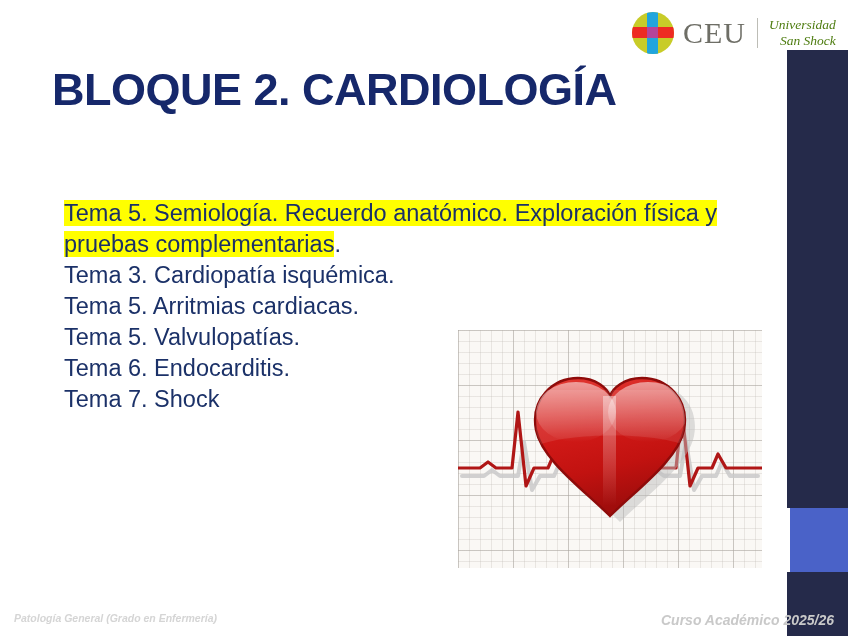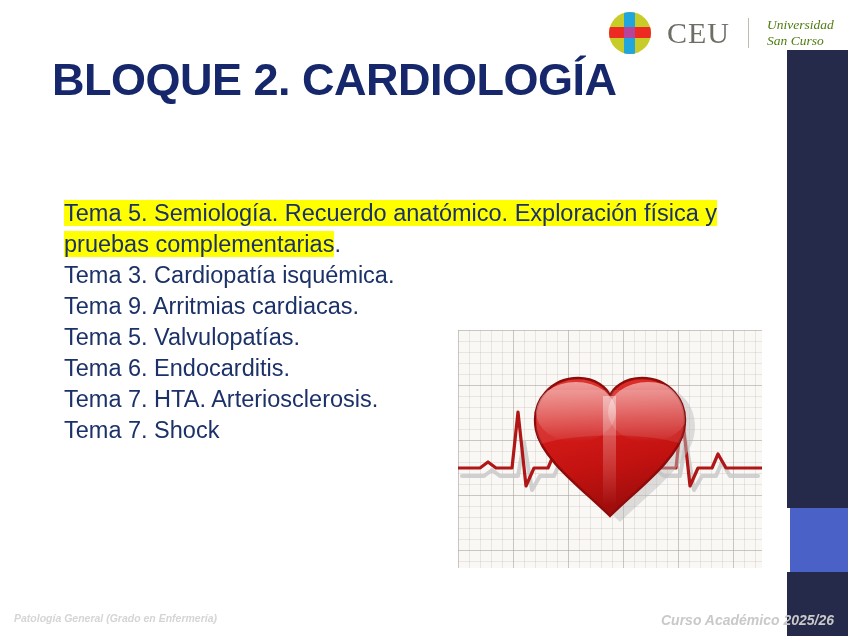--- a/index.html
+++ b/index.html
@@ -43,26 +43,27 @@
     left: 787px;
     top: 572px;
     width: 61px;
     height: 64px;
     background: #252a4a;
   }
 
   
   .logo {
     position: absolute;
-    left: 609px;
+    left: 632px;
     top: 10px;
     height: 46px;
     display: flex;
     align-items: center;
-    gap: 16px;
+    gap: 9px;
+    text-align: right;
   }
   .logo-mark {
     position: relative;
     width: 42px;
     height: 42px;
     border-radius: 50%;
     background: #c8cc28;
     overflow: hidden;
     flex: none;
   }
@@ -109,21 +110,21 @@
     font-size: 13.5px;
     color: #4d7c0f;
     line-height: 1.18;
     white-space: nowrap;
   }
 
   
   .title {
     position: absolute;
     left: 52px;
-    top: 54px;
+    top: 64px;
     font-size: 45px;
     font-weight: bold;
     color: #16286b;
     letter-spacing: -0.5px;
     white-space: nowrap;
   }
 
   
   .topic-list {
     position: absolute;
@@ -209,34 +210,33 @@
   <div class="logo">
     <div class="logo-mark">
       <div class="band-h"></div>
       <div class="band-v"></div>
       <div class="band-c"></div>
     </div>
     <div class="logo-ceu">CEU</div>
     <div class="logo-div"></div>
     <div class="logo-sub">
       <div>Universidad</div>
-      <div>San Curso</div>
+      <div>San Shock</div>
     </div>
   </div>
 
   <div class="title">BLOQUE 2. CARDIOLOGÍA</div>
 
   <div class="topic-list">
     <div class="topic-line"><span class="hl">Tema 5. Semiología. Recuerdo anatómico. Exploración física y</span><span></span></div>
     <div class="topic-line"><span class="hl">pruebas complementarias</span><span>.</span></div>
     <div class="topic-line"><span>Tema 3. Cardiopatía isquémica.</span></div>
-    <div class="topic-line"><span>Tema 9. Arritmias cardiacas.</span></div>
+    <div class="topic-line"><span>Tema 5. Arritmias cardiacas.</span></div>
     <div class="topic-line"><span>Tema 5. Valvulopatías.</span></div>
     <div class="topic-line"><span>Tema 6. Endocarditis.</span></div>
-    <div class="topic-line"><span>Tema 7. HTA. Arteriosclerosis.</span></div>
     <div class="topic-line"><span>Tema 7. Shock</span></div>
   </div>
 
   <div class="figure">
     <div class="grid-fine"></div>
     <div class="grid-bold"></div>
     <svg viewBox="0 0 304 238" width="304" height="238">
       <defs>
         <linearGradient id="heartGrad" x1="0" y1="0" x2="0.25" y2="1">
           <stop offset="0%" stop-color="#e23a33"></stop>

